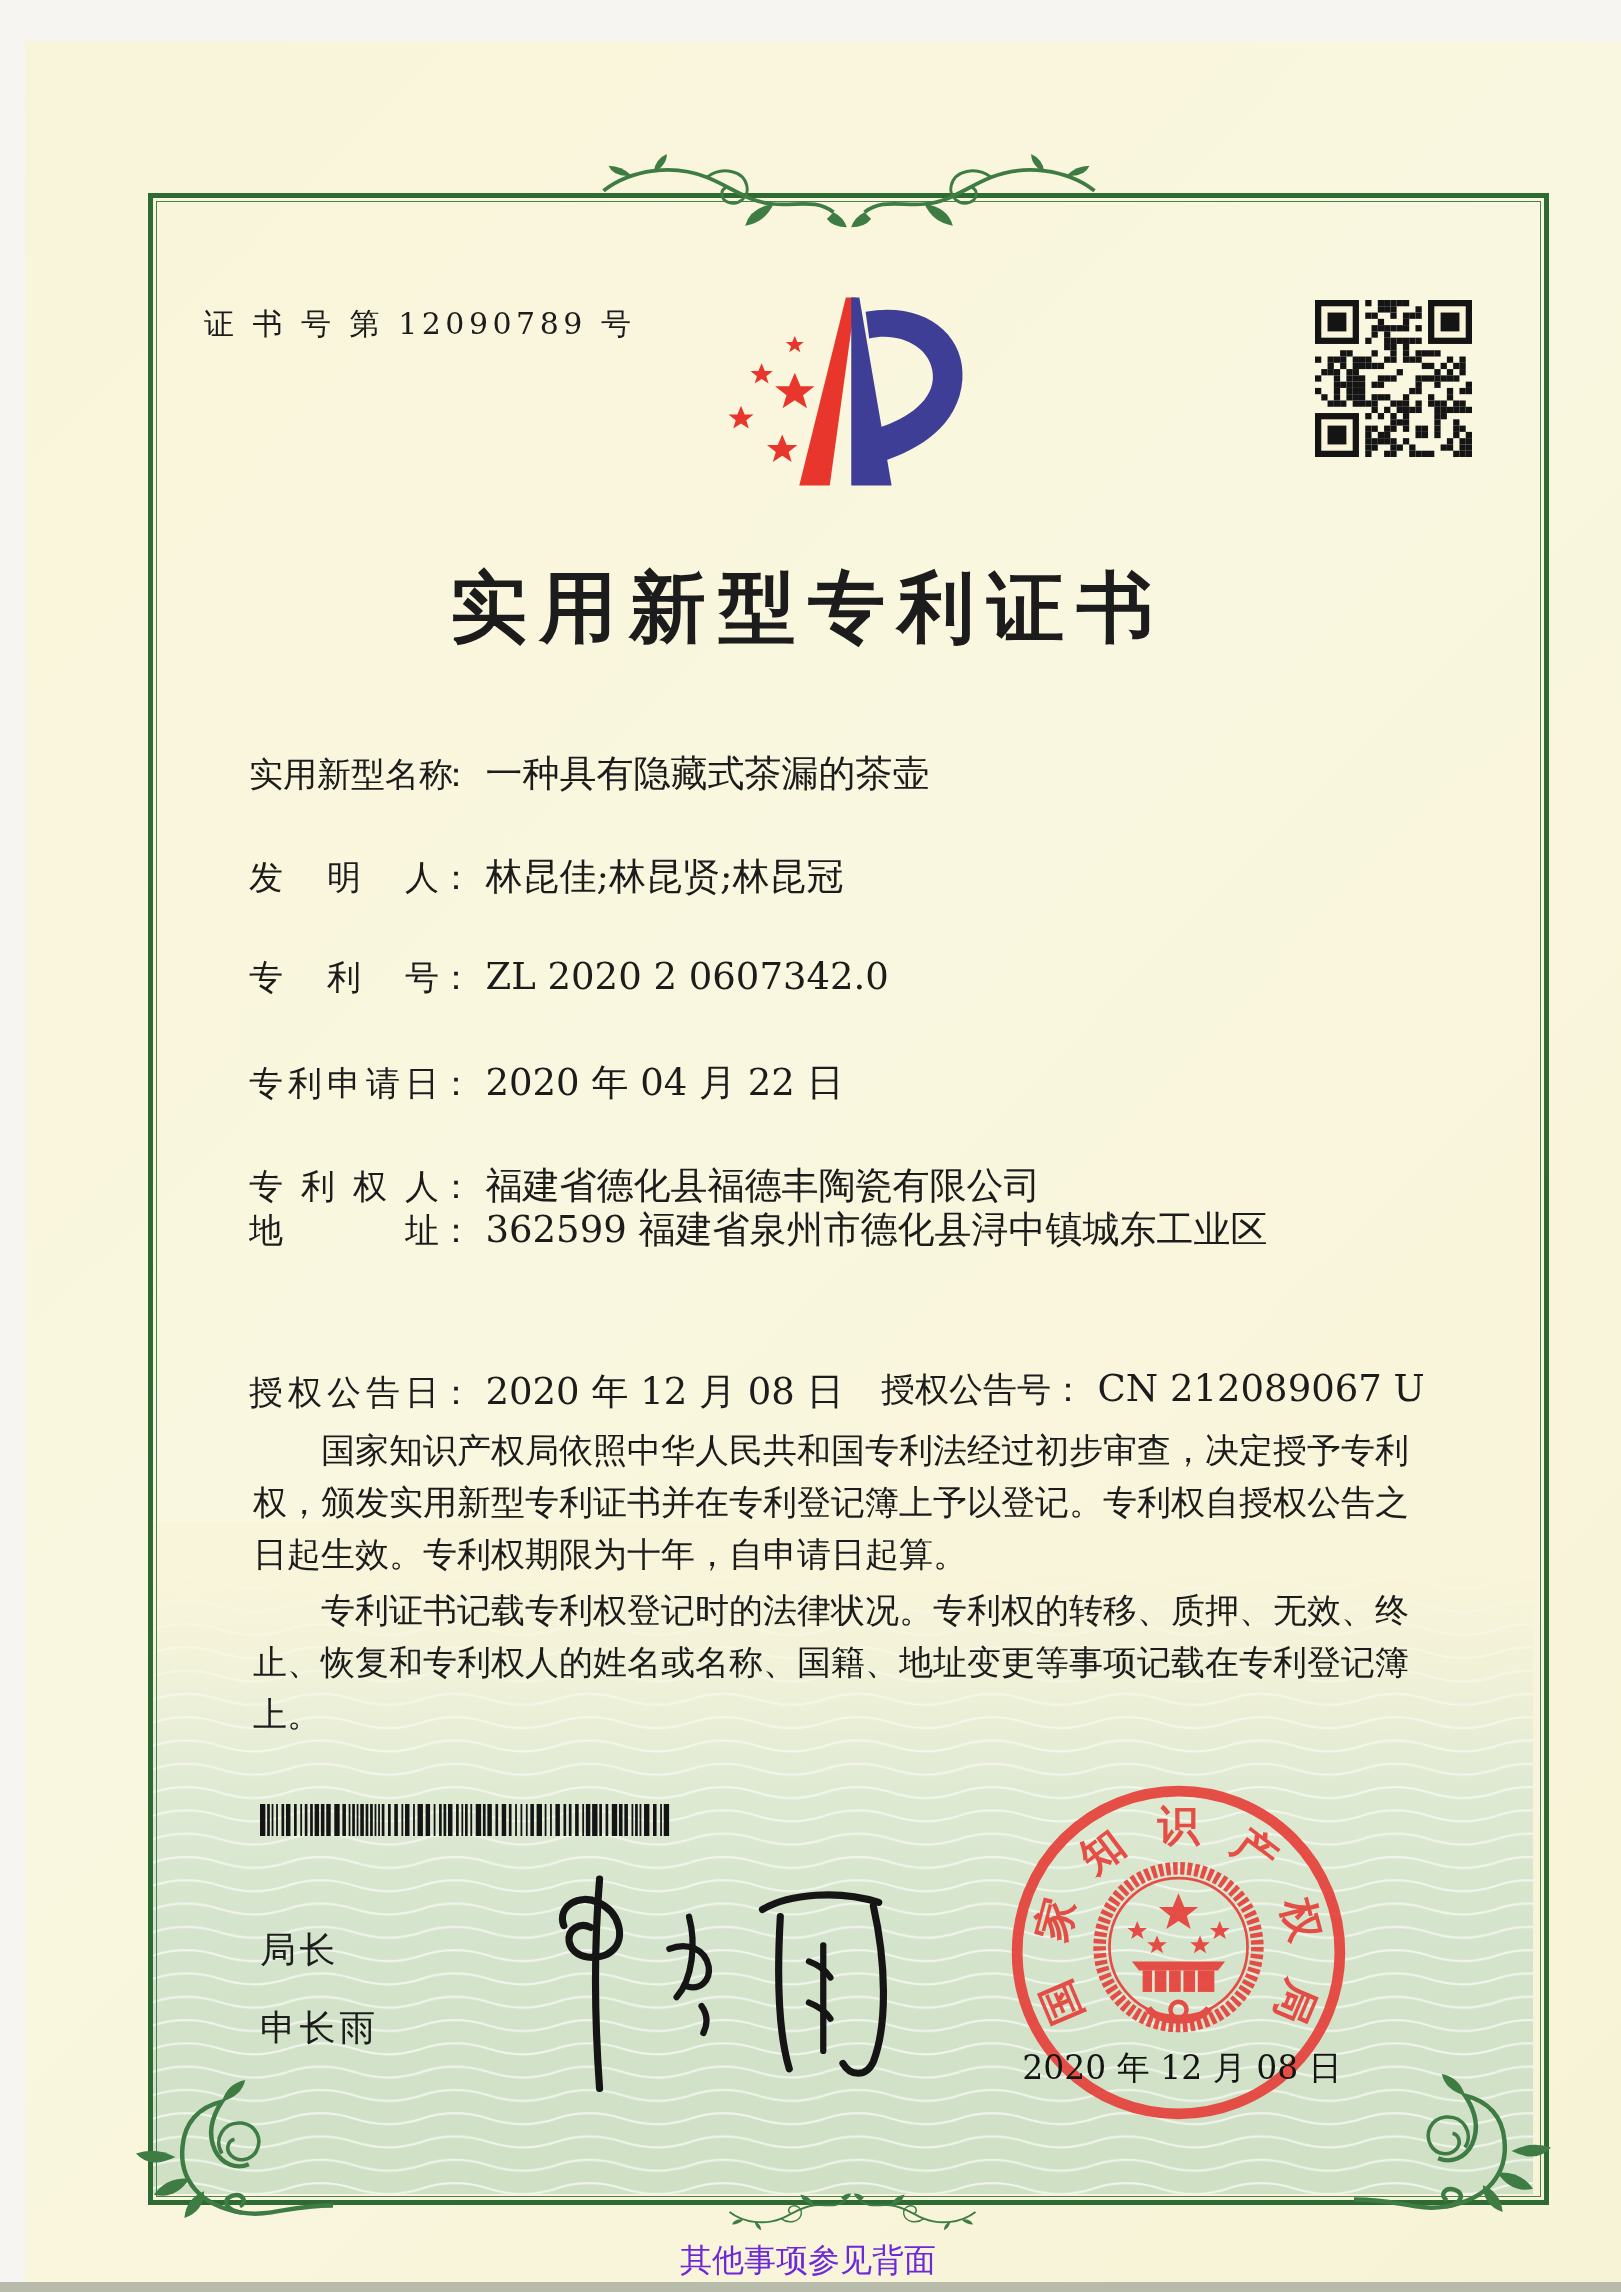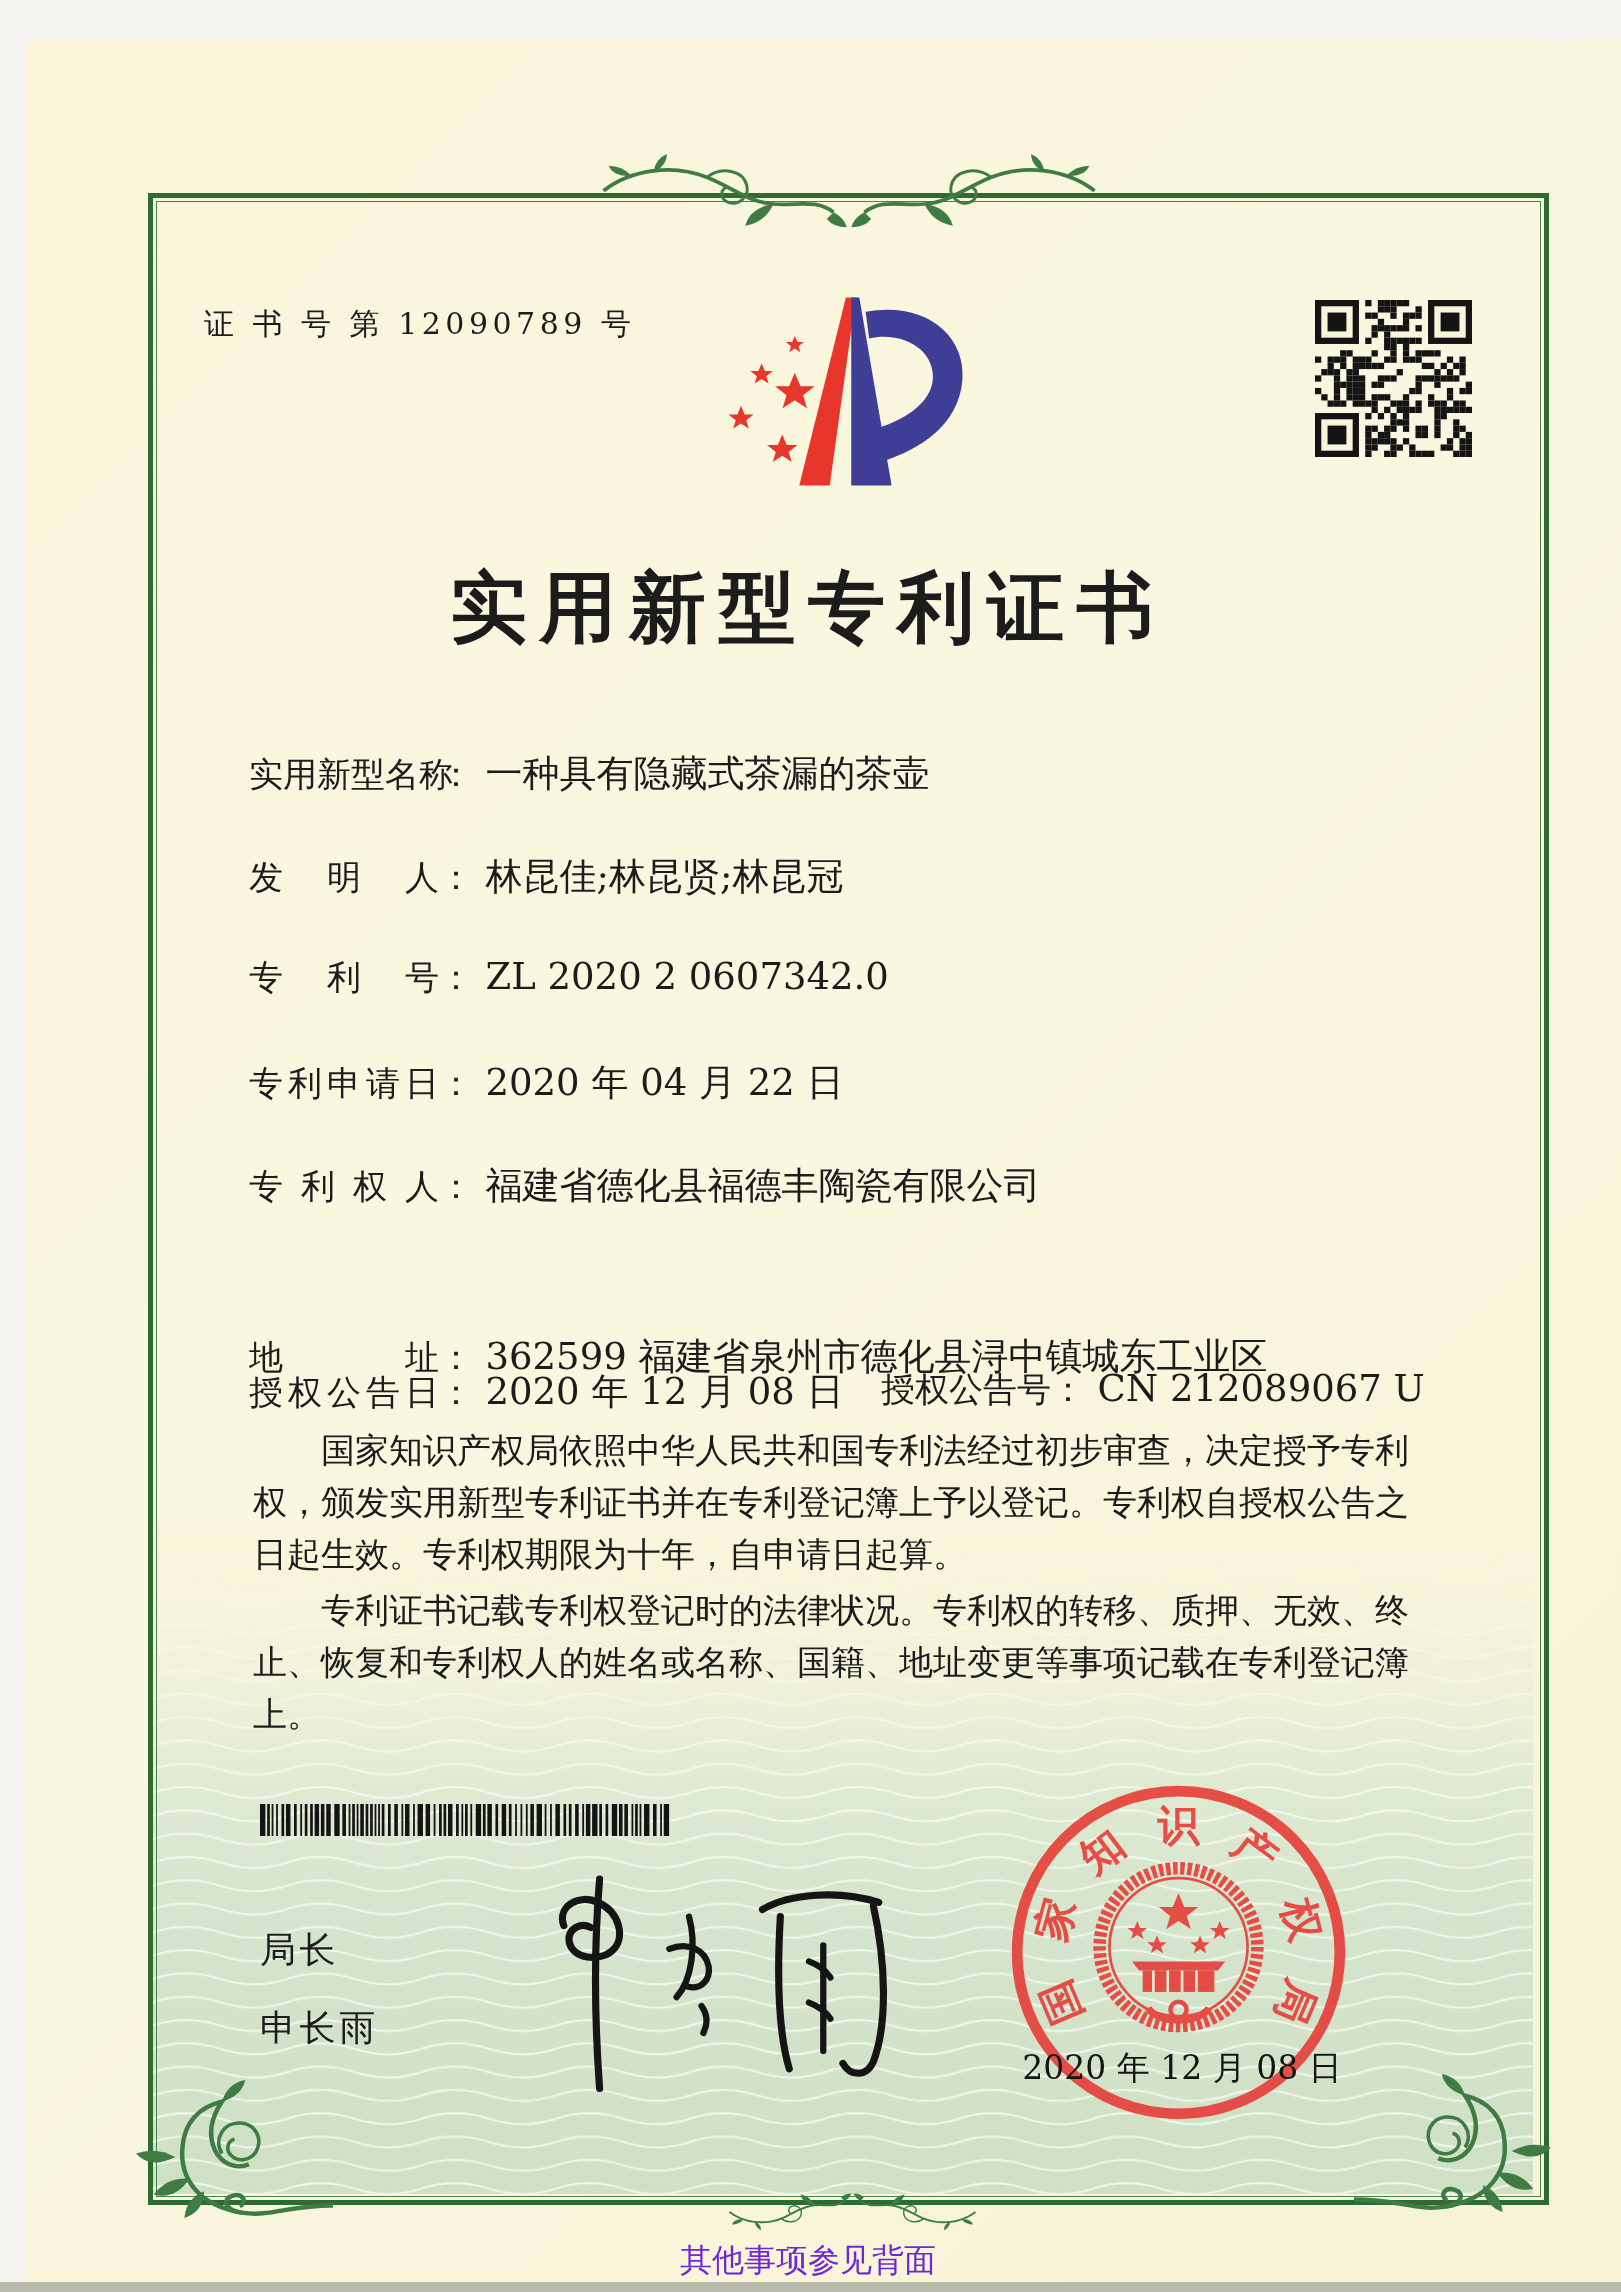--- a/index.html
+++ b/index.html
@@ -361,21 +361,21 @@
   </div>
   <div class="abs z6 frow" style="top:955px">
     <span class="flabel">专利号</span><span class="fcolon">：</span><span class="fvalue">ZL 2020 2 0607342.0</span>
   </div>
   <div class="abs z6 frow" style="top:1058px">
     <span class="flabel">专利申请日</span><span class="fcolon">：</span><span class="fvalue">2020 年 04 月 22 日</span>
   </div>
   <div class="abs z6 frow" style="top:1161px">
     <span class="flabel">专利权人</span><span class="fcolon">：</span><span class="fvalue">福建省德化县福德丰陶瓷有限公司</span>
   </div>
-  <div class="abs z6 frow" style="top:1332px">
+  <div class="abs z6 frow" style="top:1205px">
     <span class="flabel">地址</span><span class="fcolon">：</span><span class="fvalue">362599 福建省泉州市德化县浔中镇城东工业区</span>
   </div>
   <div class="abs z6 frow" style="top:1367px">
     <span class="flabel">授权公告日</span><span class="fcolon">：</span><span class="fvalue">2020 年 12 月 08 日</span>
     <span class="pair2"><span class="flabel" style="width:auto">授权公告号</span><span class="fcolon">：</span><span class="fvalue">CN 212089067 U</span></span>
   </div>
 
   <div class="abs z6" id="paragraphs">
     <p>国家知识产权局依照中华人民共和国专利法经过初步审查，决定授予专利权，颁发实用新型专利证书并在专利登记簿上予以登记。专利权自授权公告之日起生效。专利权期限为十年，自申请日起算。</p>
     <p>专利证书记载专利权登记时的法律状况。专利权的转移、质押、无效、终止、恢复和专利权人的姓名或名称、国籍、地址变更等事项记载在专利登记簿上。</p>

